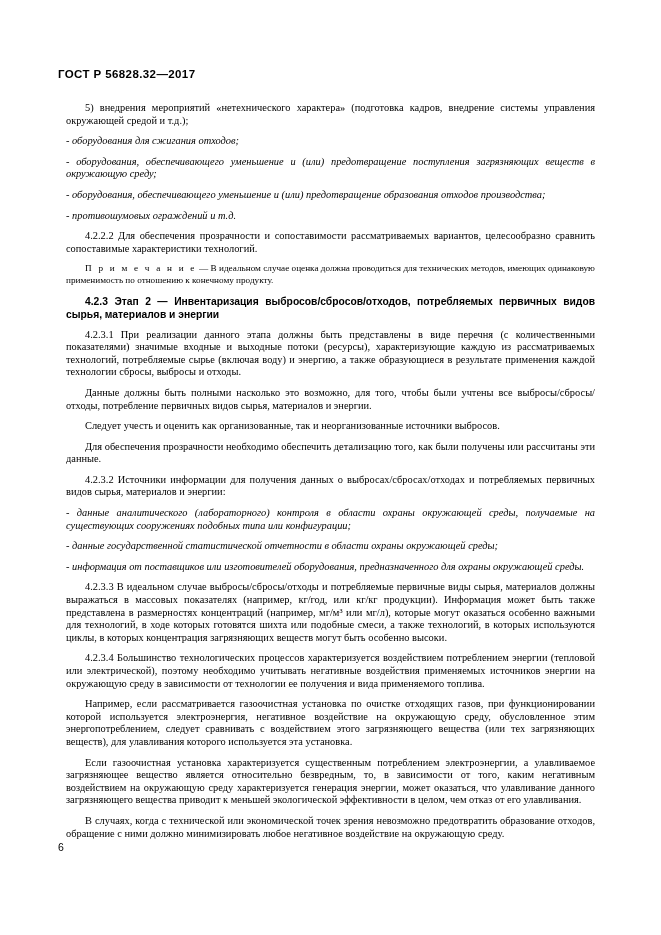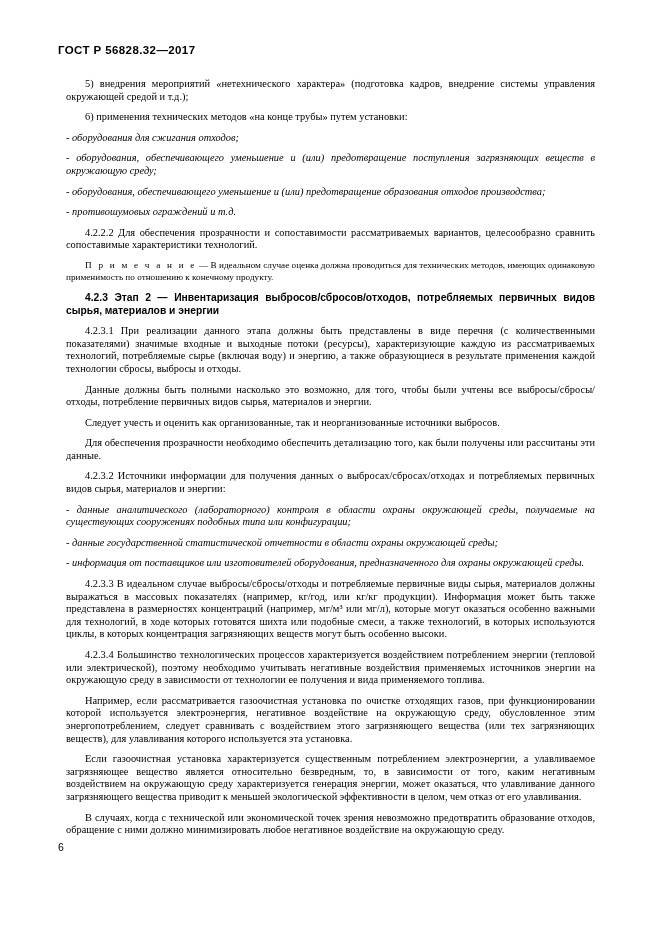--- a/index.html
+++ b/index.html
@@ -13,21 +13,21 @@
     font-family: "Liberation Serif", serif;
     color: #000000;
     position: relative;
     overflow: hidden;
   }
   .page {
     position: relative;
     width: 661px;
     height: 935px;
     box-sizing: border-box;
-    padding: 44px 58px 0 58px;
+    padding: 68px 58px 0 58px;
   }
   .header {
     font-family: "Liberation Sans", sans-serif;
     font-size: 11.5px;
     font-weight: bold;
     letter-spacing: 0.4px;
     margin-bottom: 22px;
     white-space: nowrap;
   }
   .content {
@@ -78,21 +78,20 @@
 </head>
 <body>
 
 <div class="page">
 
   <div class="header">ГОСТ Р 56828.32—2017</div>
 
   <div class="content">
 
     <p class="ind">5) внедрения мероприятий «нетехнического характера» (подготовка кадров, внедрение системы управления окружающей средой и т.д.);</p>
-    <p class="ind">6) применения технических методов «на конце трубы» путем установки:</p>
     <p class="noind">- оборудования для сжигания отходов;</p>
     <p class="noind">- оборудования, обеспечивающего уменьшение и (или) предотвращение поступления загрязняющих веществ в окружающую среду;</p>
     <p class="noind">- оборудования, обеспечивающего уменьшение и (или) предотвращение образования отходов производства;</p>
     <p class="noind">- противошумовых ограждений и т.д.</p>
     <p class="ind">4.2.2.2 Для обеспечения прозрачности и сопоставимости рассматриваемых вариантов, целесообразно сравнить сопоставимые характеристики технологий.</p>
 
     <p class="note"><span class="sp">П р и м е ч а н и е</span><span> — В идеальном случае оценка должна проводиться для технических методов, имеющих одинаковую применимость по отношению к конечному продукту.</span></p>
 
     <p class="heading">4.2.3  Этап 2 — Инвентаризация выбросов/сбросов/отходов, потребляемых первичных видов сырья, материалов и энергии</p>
 

